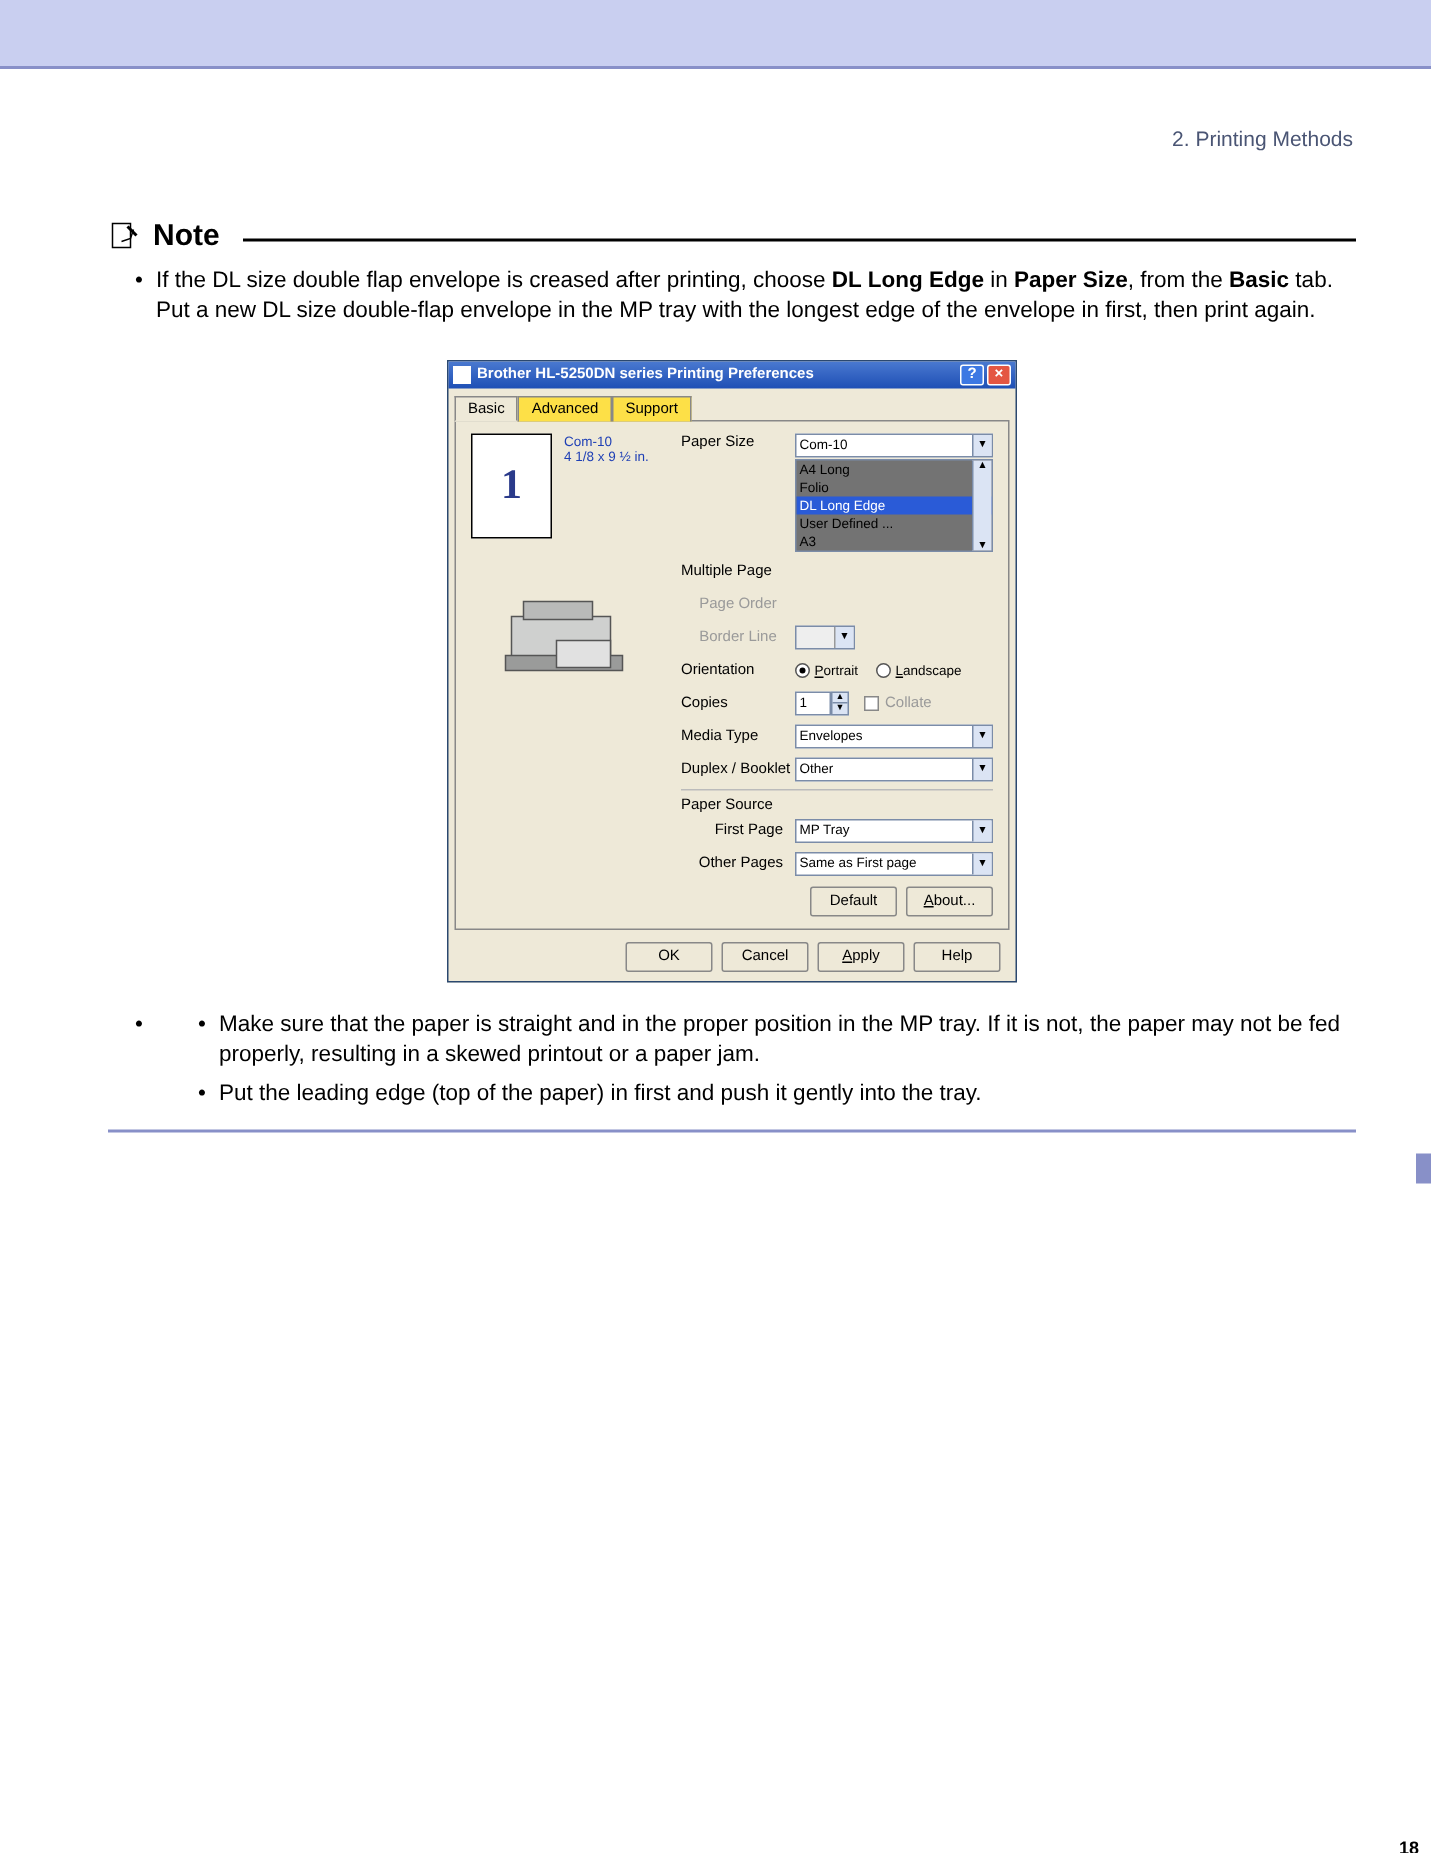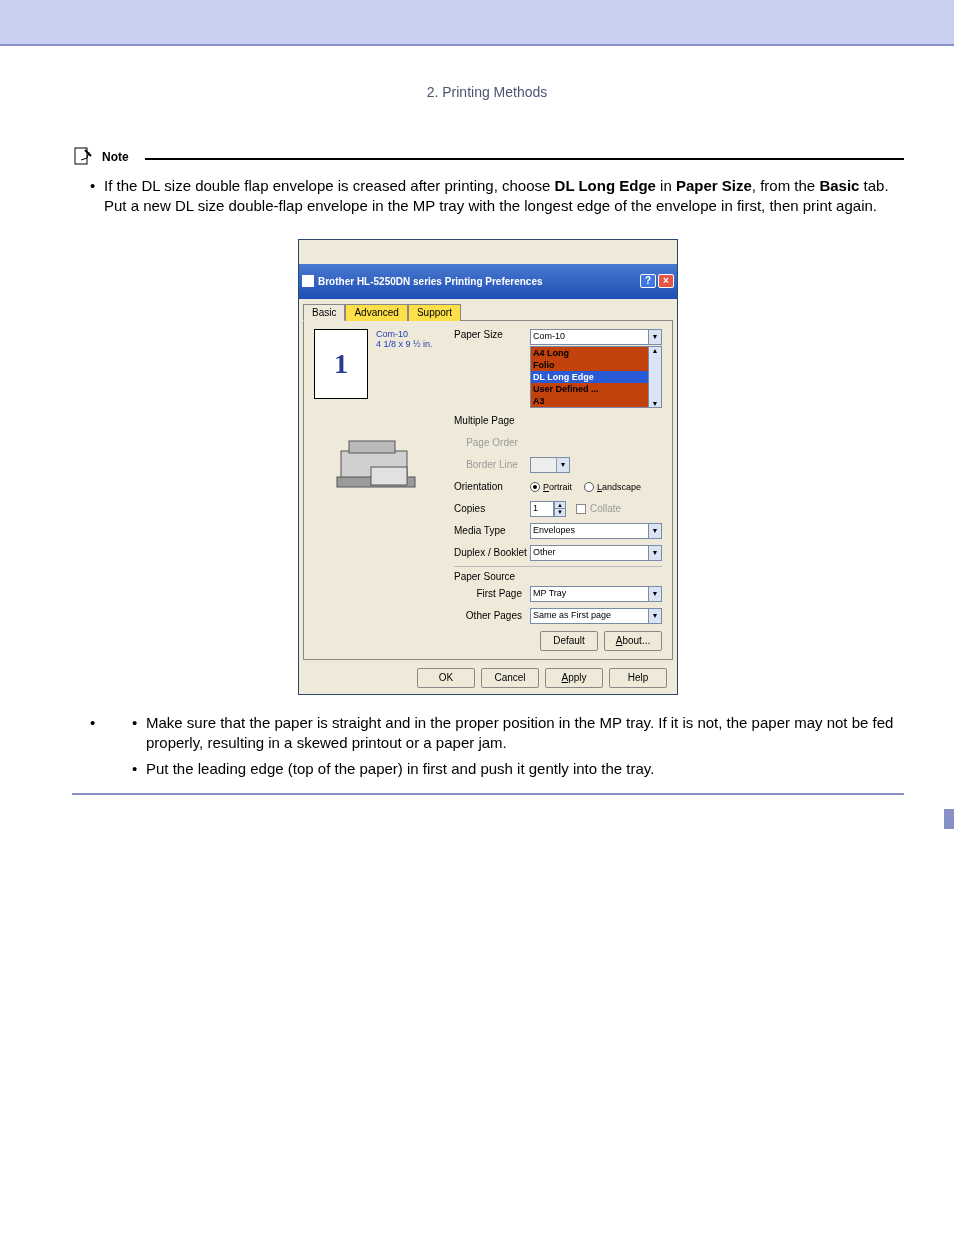--- a/index.html
+++ b/index.html
@@ -13,37 +13,37 @@
   }
   .topbar {
     height: 46px;
     background: #c9cff0;
     border-bottom: 2px solid #8890c8;
   }
   .page {
     padding: 38px 50px 30px 72px;
   }
   .breadcrumb {
-    text-align: center;
+    text-align: right;
     font-size: 14px;
     color: #4a5574;
     margin-bottom: 46px;
     padding-right: 2px;
   }
   .note-head {
     display: flex;
     align-items: center;
     gap: 8px;
     margin-bottom: 8px;
   }
   .note-icon {
     width: 22px; height: 22px;
     display:flex; align-items:center; justify-content:center;
   }
-  .note-title { font-weight: bold; font-size: 12px; }
+  .note-title { font-weight: bold; font-size: 20px; }
   .note-rule {
     flex: 1;
     border-top: 2px solid #000;
     margin-left: 8px;
     position: relative;
     top: 2px;
   }
   ul.outer {
     list-style: none;
     padding: 0 6px 0 18px;
@@ -92,22 +92,21 @@
     background: #eee9d8;
   }
   .dlg-title {
     background: linear-gradient(#4a79d0,#1e4fb5);
     color: #fff;
     font-weight: bold;
     font-size: 10px;
     display: flex;
     align-items: center;
     padding: 2px 3px;
-    height: 35px;
-    margin-top: 24px;
+    height: 18px;
   }
   .dlg-title .tdicon {
     width: 12px; height: 12px;
     background: #fff;
     margin-right: 4px;
     display:inline-block;
   }
   .dlg-title .spacer { flex:1; }
   .dlg-title .winbtn {
     width: 16px; height: 14px;
@@ -185,23 +184,22 @@
     width:13px; height:100%;
     border-left:1px solid #7b8ca8;
     background:#dbe4f4;
     display:flex; align-items:center; justify-content:center;
     font-size:7px; color:#000;
   }
   .selectbox {
     flex:1;
     position:relative;
     border:1px solid #7b8ca8;
-    background:#c2410c;
+    background:#737373;
     font-size:9px;
-    font-weight:bold;
   }
   .sel-opt { padding:0 2px; line-height:12px; white-space:nowrap; }
   .sel-opt.sel { background:#2a5bd7; color:#fff; }
   .scroll {
     position:absolute; right:0; top:0; width:13px; bottom:0;
     border-left:1px solid #7b8ca8;
     background:#dbe4f4;
     display:flex; flex-direction:column; justify-content:space-between;
     align-items:center;
   }

